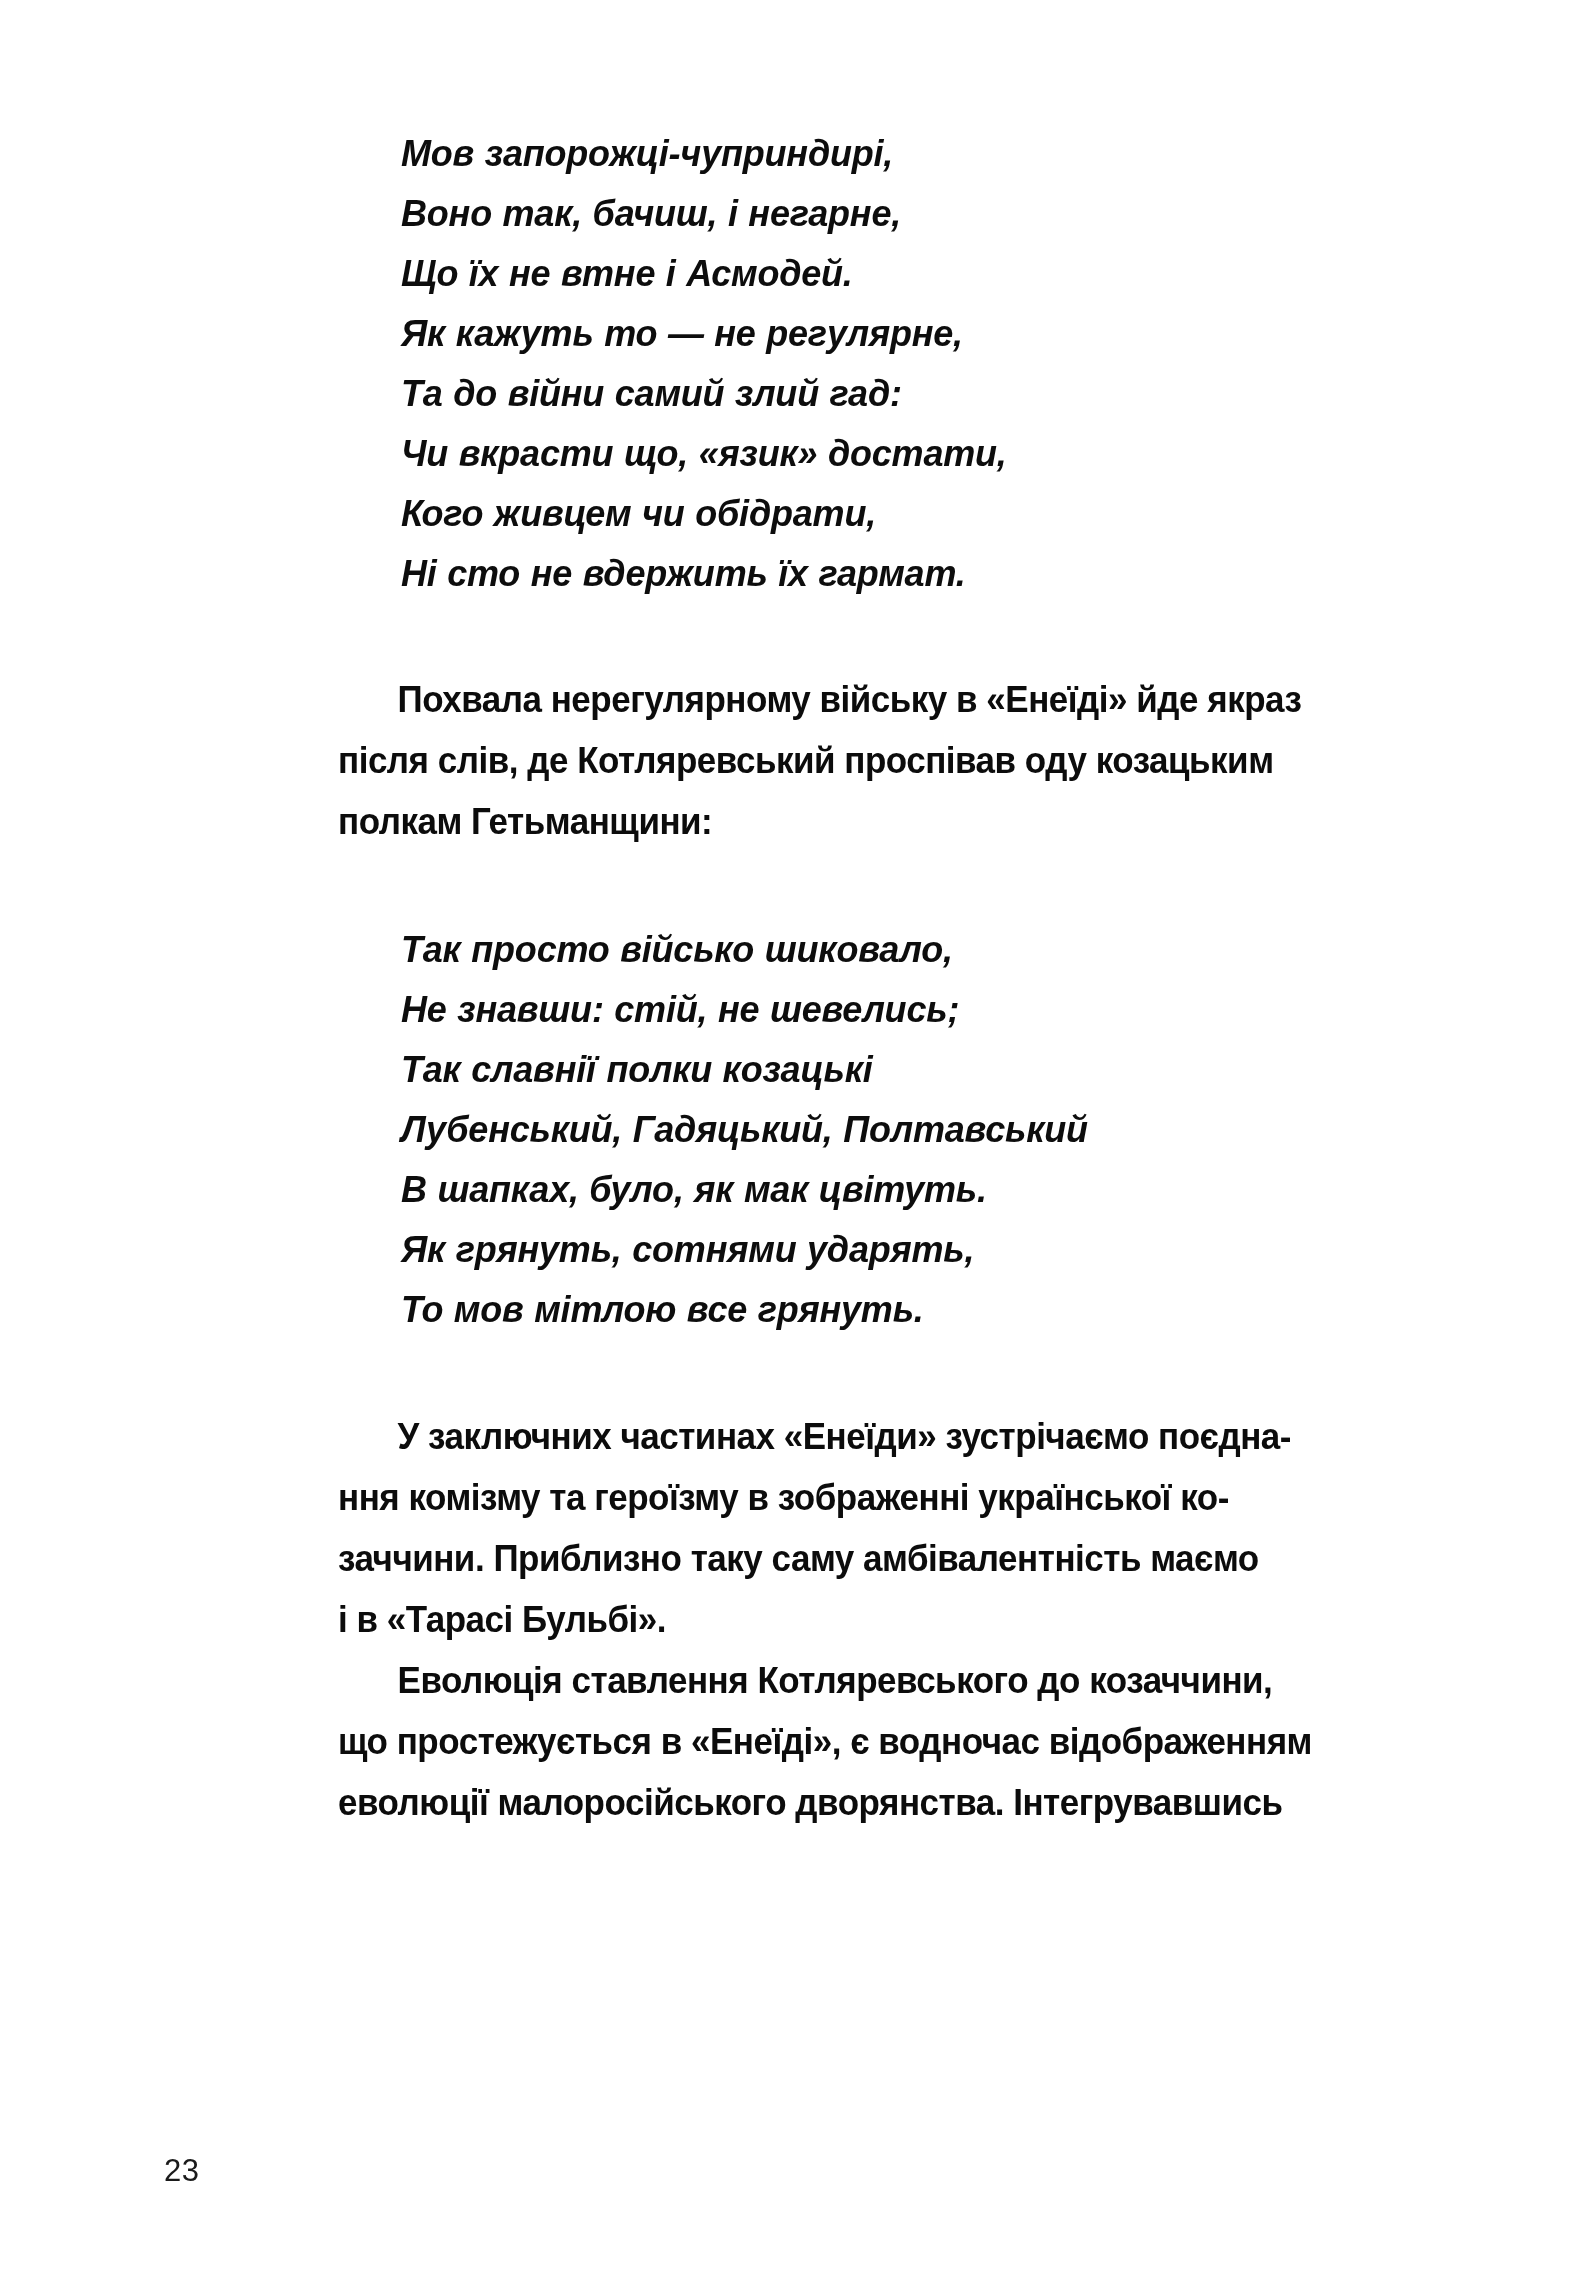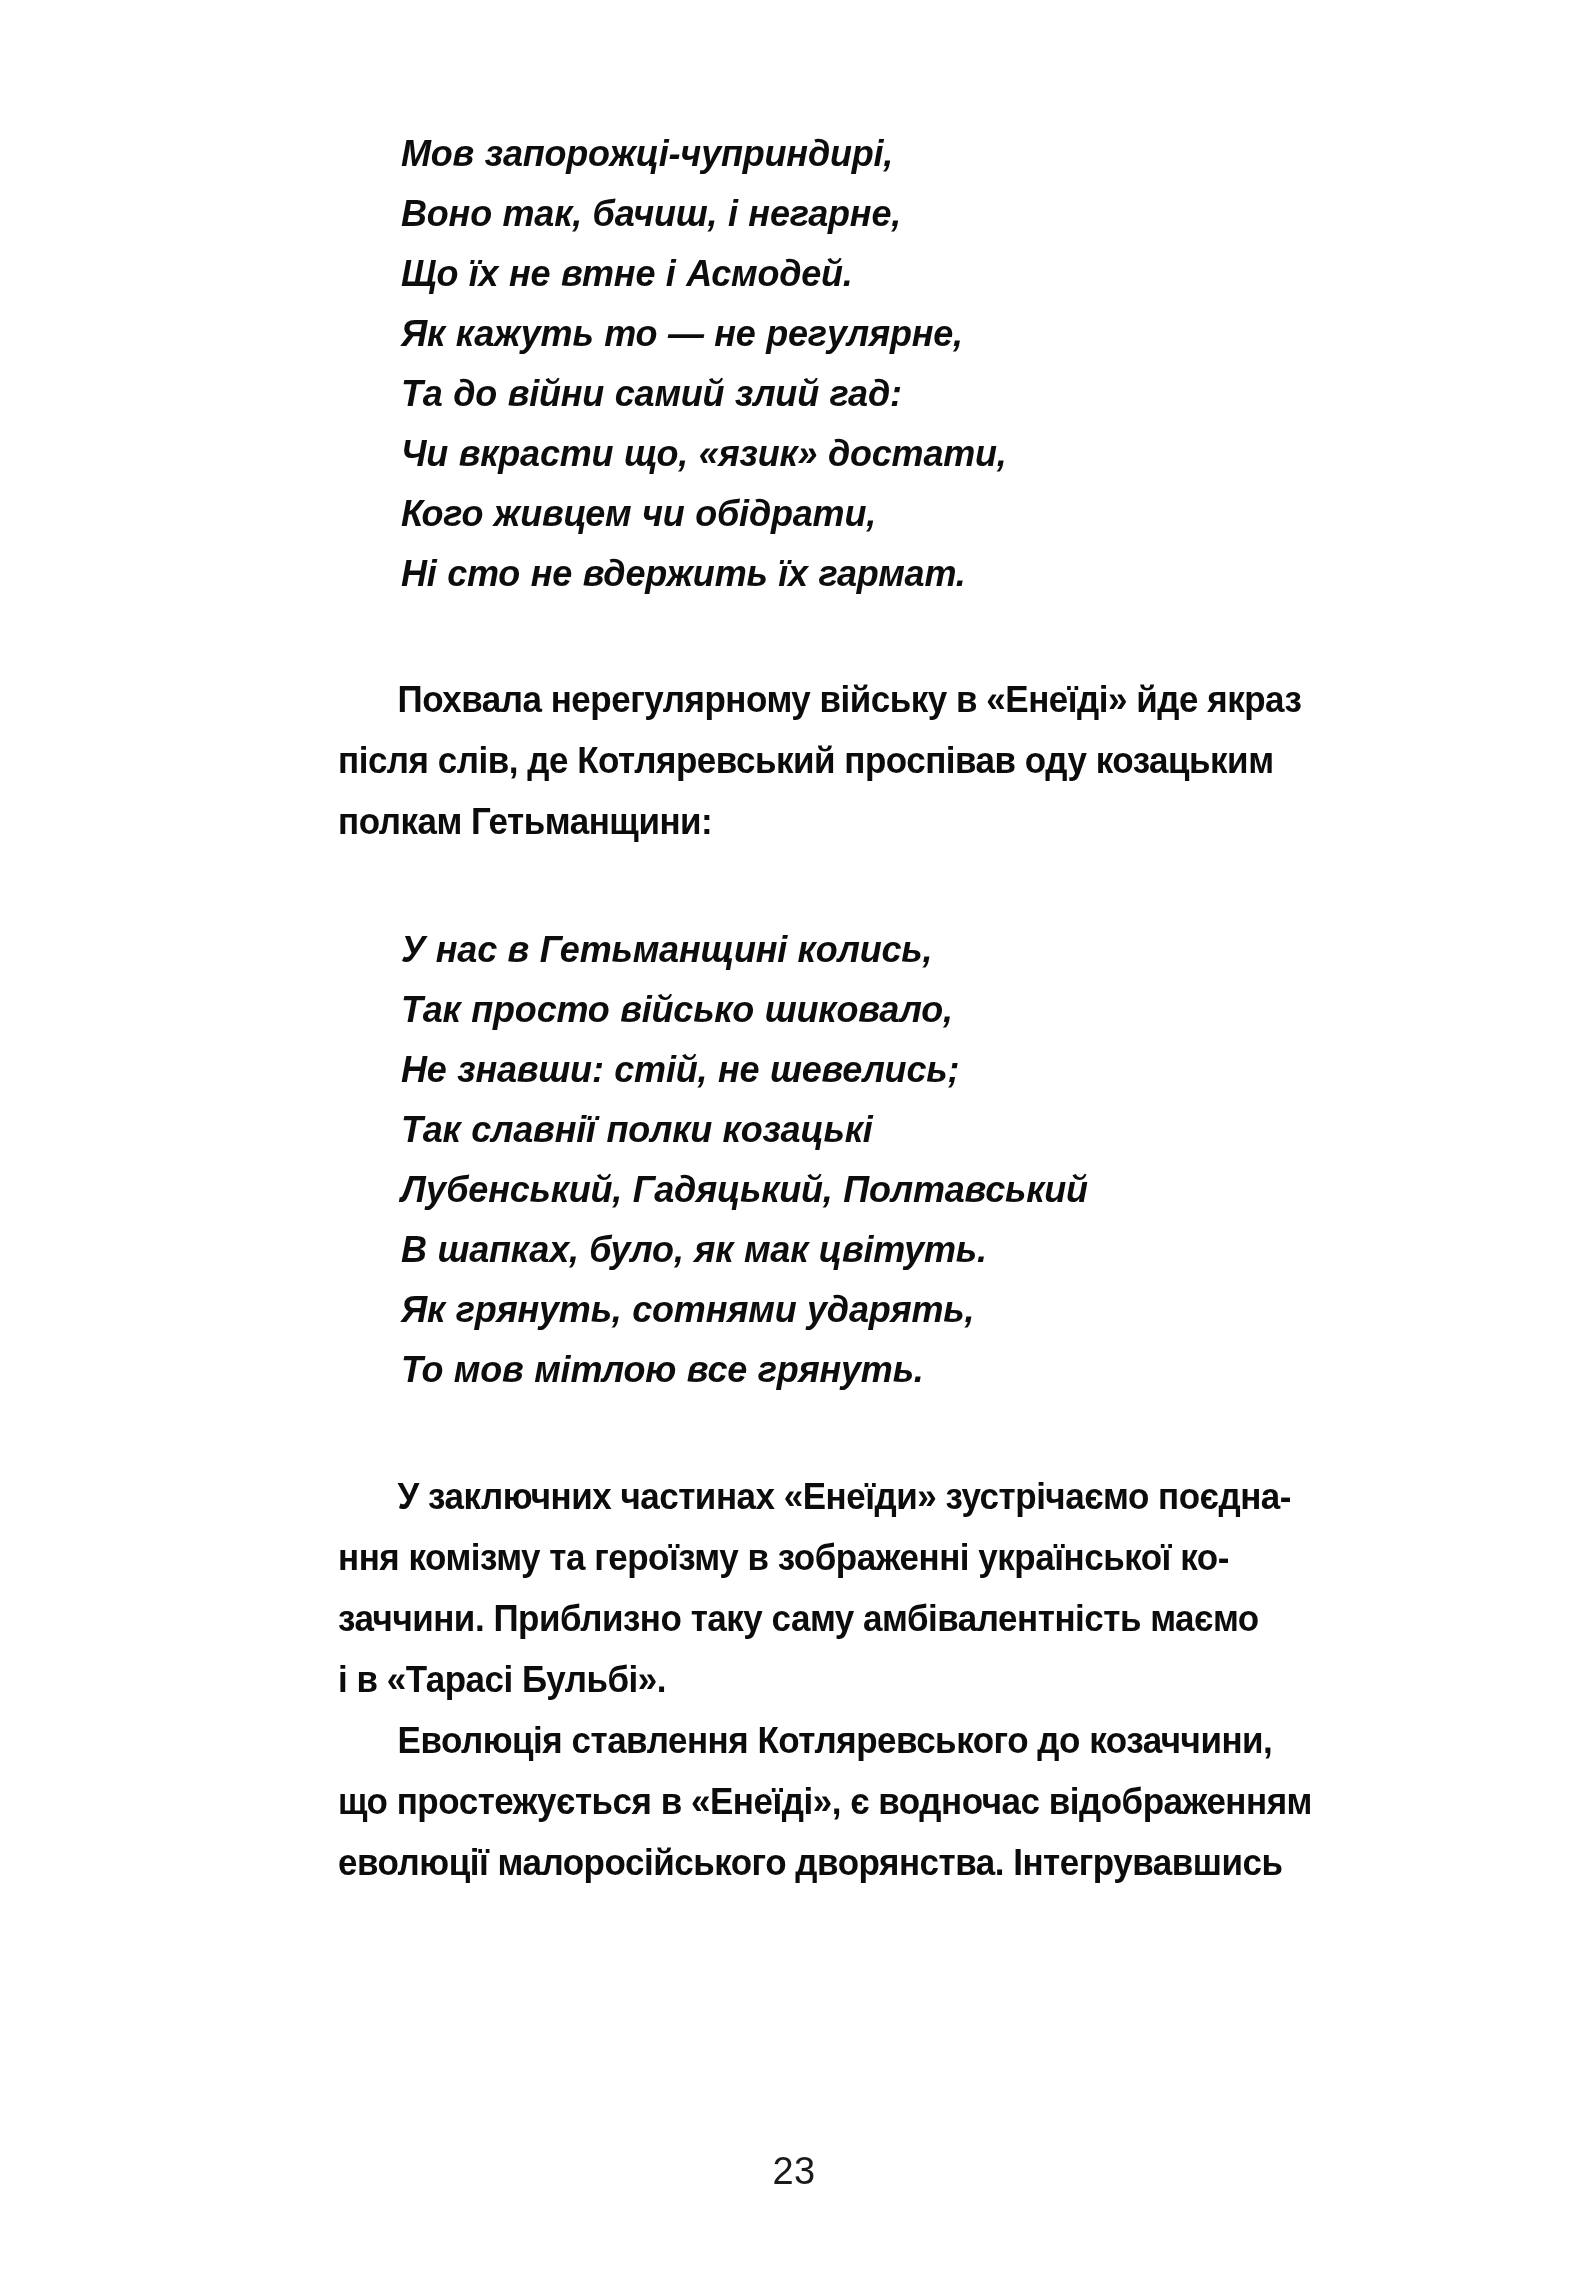--- a/index.html
+++ b/index.html
@@ -84,22 +84,22 @@
   .gap-after-verse1 { height: 65px; }
   .gap-after-intro  { height: 68px; }
   .gap-after-verse2 { height: 66px; }
 
   
   .folio {
     position: absolute;
     left: 0;
     right: 0;
     top: 2151px;
-    text-align: center;
-    font-size: 38px;
+    text-align: left;
+    font-size: 31px;
     line-height: 40px;
     font-weight: 400;
     color: #1a1a1a;
     letter-spacing: 0.4px;
   }
 </style>
 </head>
 <body>
 
 <div class="page">
@@ -121,21 +121,20 @@
 
     <div class="prose">
       <span class="line"><span class="indent"></span><span>Похвала нерегулярному війську в «Енеїді» йде якраз</span></span>
       <span class="line">після слів, де Котляревський проспівав оду козацьким</span>
       <span class="line">полкам Гетьманщини:</span>
     </div>
 
     <div class="gap-after-intro"></div>
 
     <div class="verse verse-second">
-      <span class="line">У нас в Гетьманщині колись,</span>
       <span class="line">Так просто військо шиковало,</span>
       <span class="line">Не знавши: стій, не шевелись;</span>
       <span class="line">Так славнії полки козацькі</span>
       <span class="line">Лубенський, Гадяцький, Полтавський</span>
       <span class="line">В шапках, було, як мак цвітуть.</span>
       <span class="line">Як грянуть, сотнями ударять,</span>
       <span class="line">То мов мітлою все грянуть.</span>
     </div>
 
     <div class="gap-after-verse2"></div>

